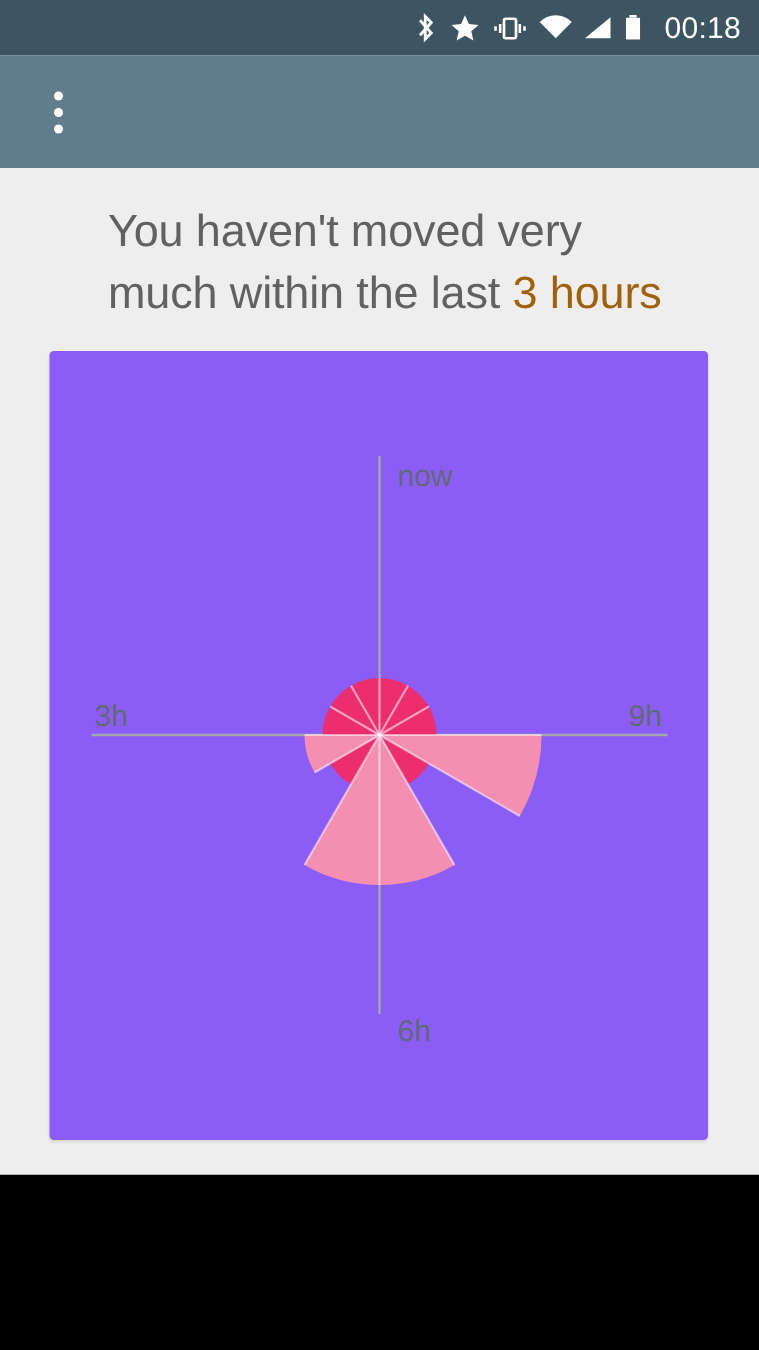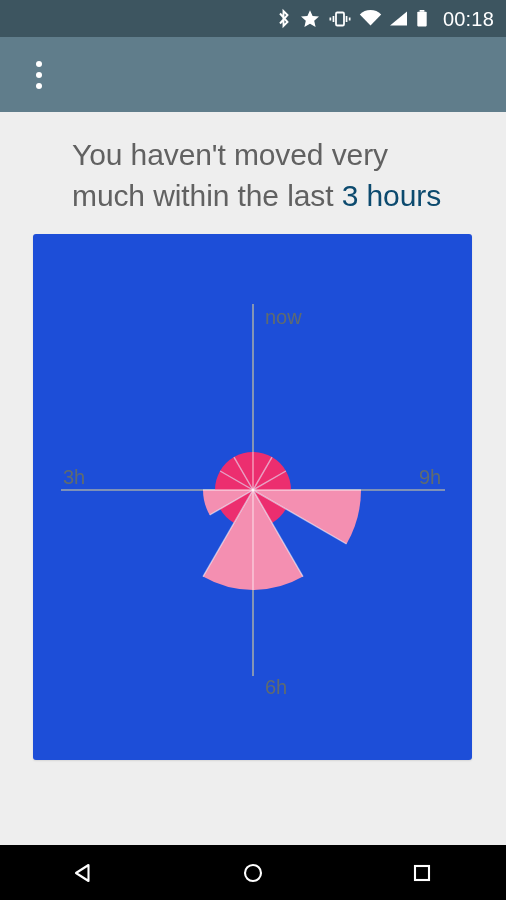--- a/index.html
+++ b/index.html
@@ -10,21 +10,21 @@
   body {
     width: 506px;
     height: 900px;
     overflow: hidden;
     font-family: "Liberation Sans", sans-serif;
     -webkit-font-smoothing: antialiased;
   }
   #phone {
     position: relative;
     width: 506px;
-    height: 900px;
+    height: 783px;
     background: #eeeeee;
     overflow: hidden;
   }
 
   
   .status-bar {
     position: absolute;
     left: 0; top: 0;
     width: 506px;
     height: 37px;
@@ -100,30 +100,30 @@
     position: absolute;
     left: 33px;
     top: 22px;
     width: 440px;
     font-size: 30px;
     line-height: 41px;
     color: #616161;
     letter-spacing: -0.1px;
     margin-left: 39px;
   }
-  .headline .accent { color: #0c4a6e; }
+  .headline .accent { color: #a16207; }
 
   
   .chart-card {
     position: absolute;
     left: 33px;
     top: 122px;
     width: 439px;
     height: 526px;
-    background: #1d4ed8;
+    background: #8b5cf6;
     border-radius: 3px;
     box-shadow: 0 1px 2px rgba(0,0,0,0.10);
     overflow: hidden;
   }
   .chart-svg { display: block; }
 
   .axis-label {
     font-family: "Liberation Sans", sans-serif;
     font-size: 20px;
     fill: #5f6b70;

